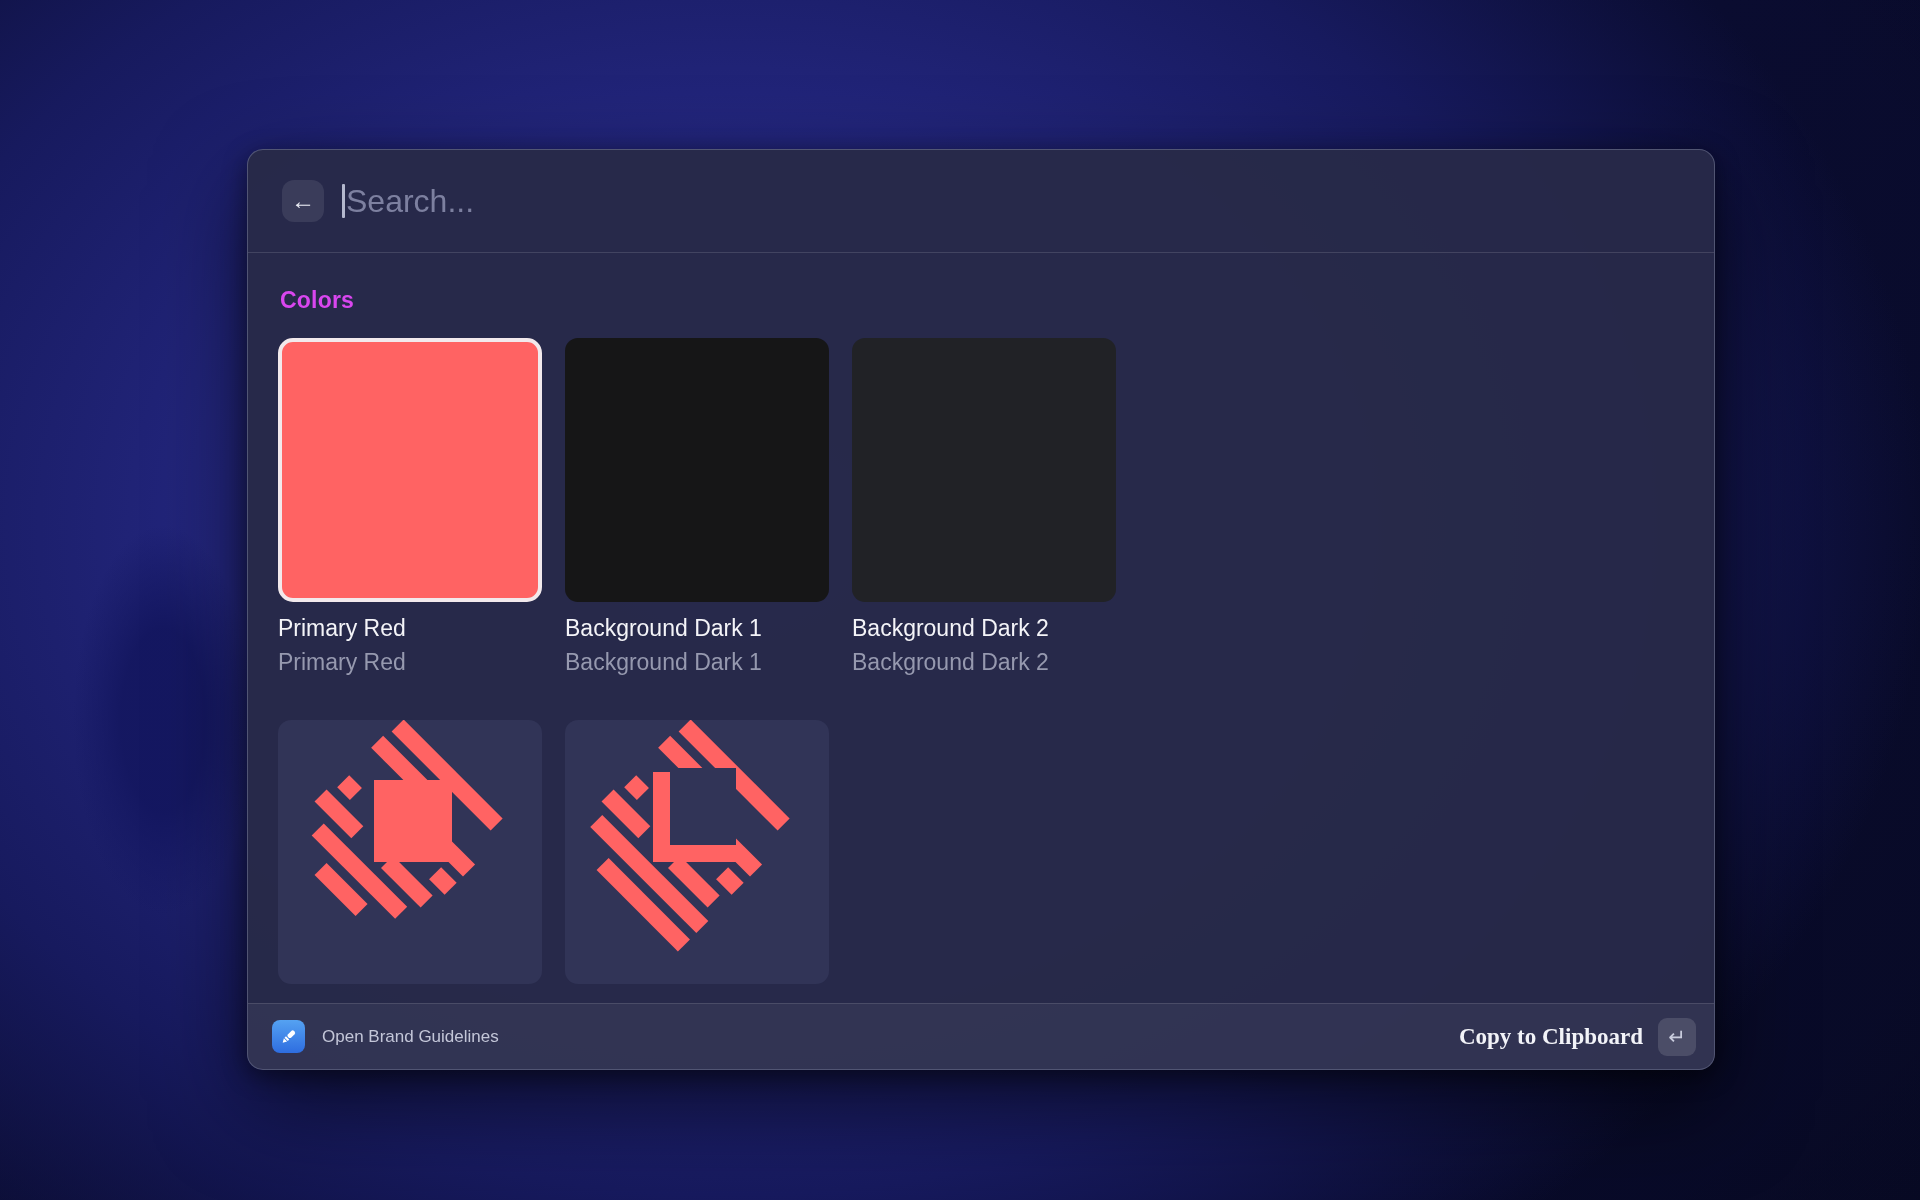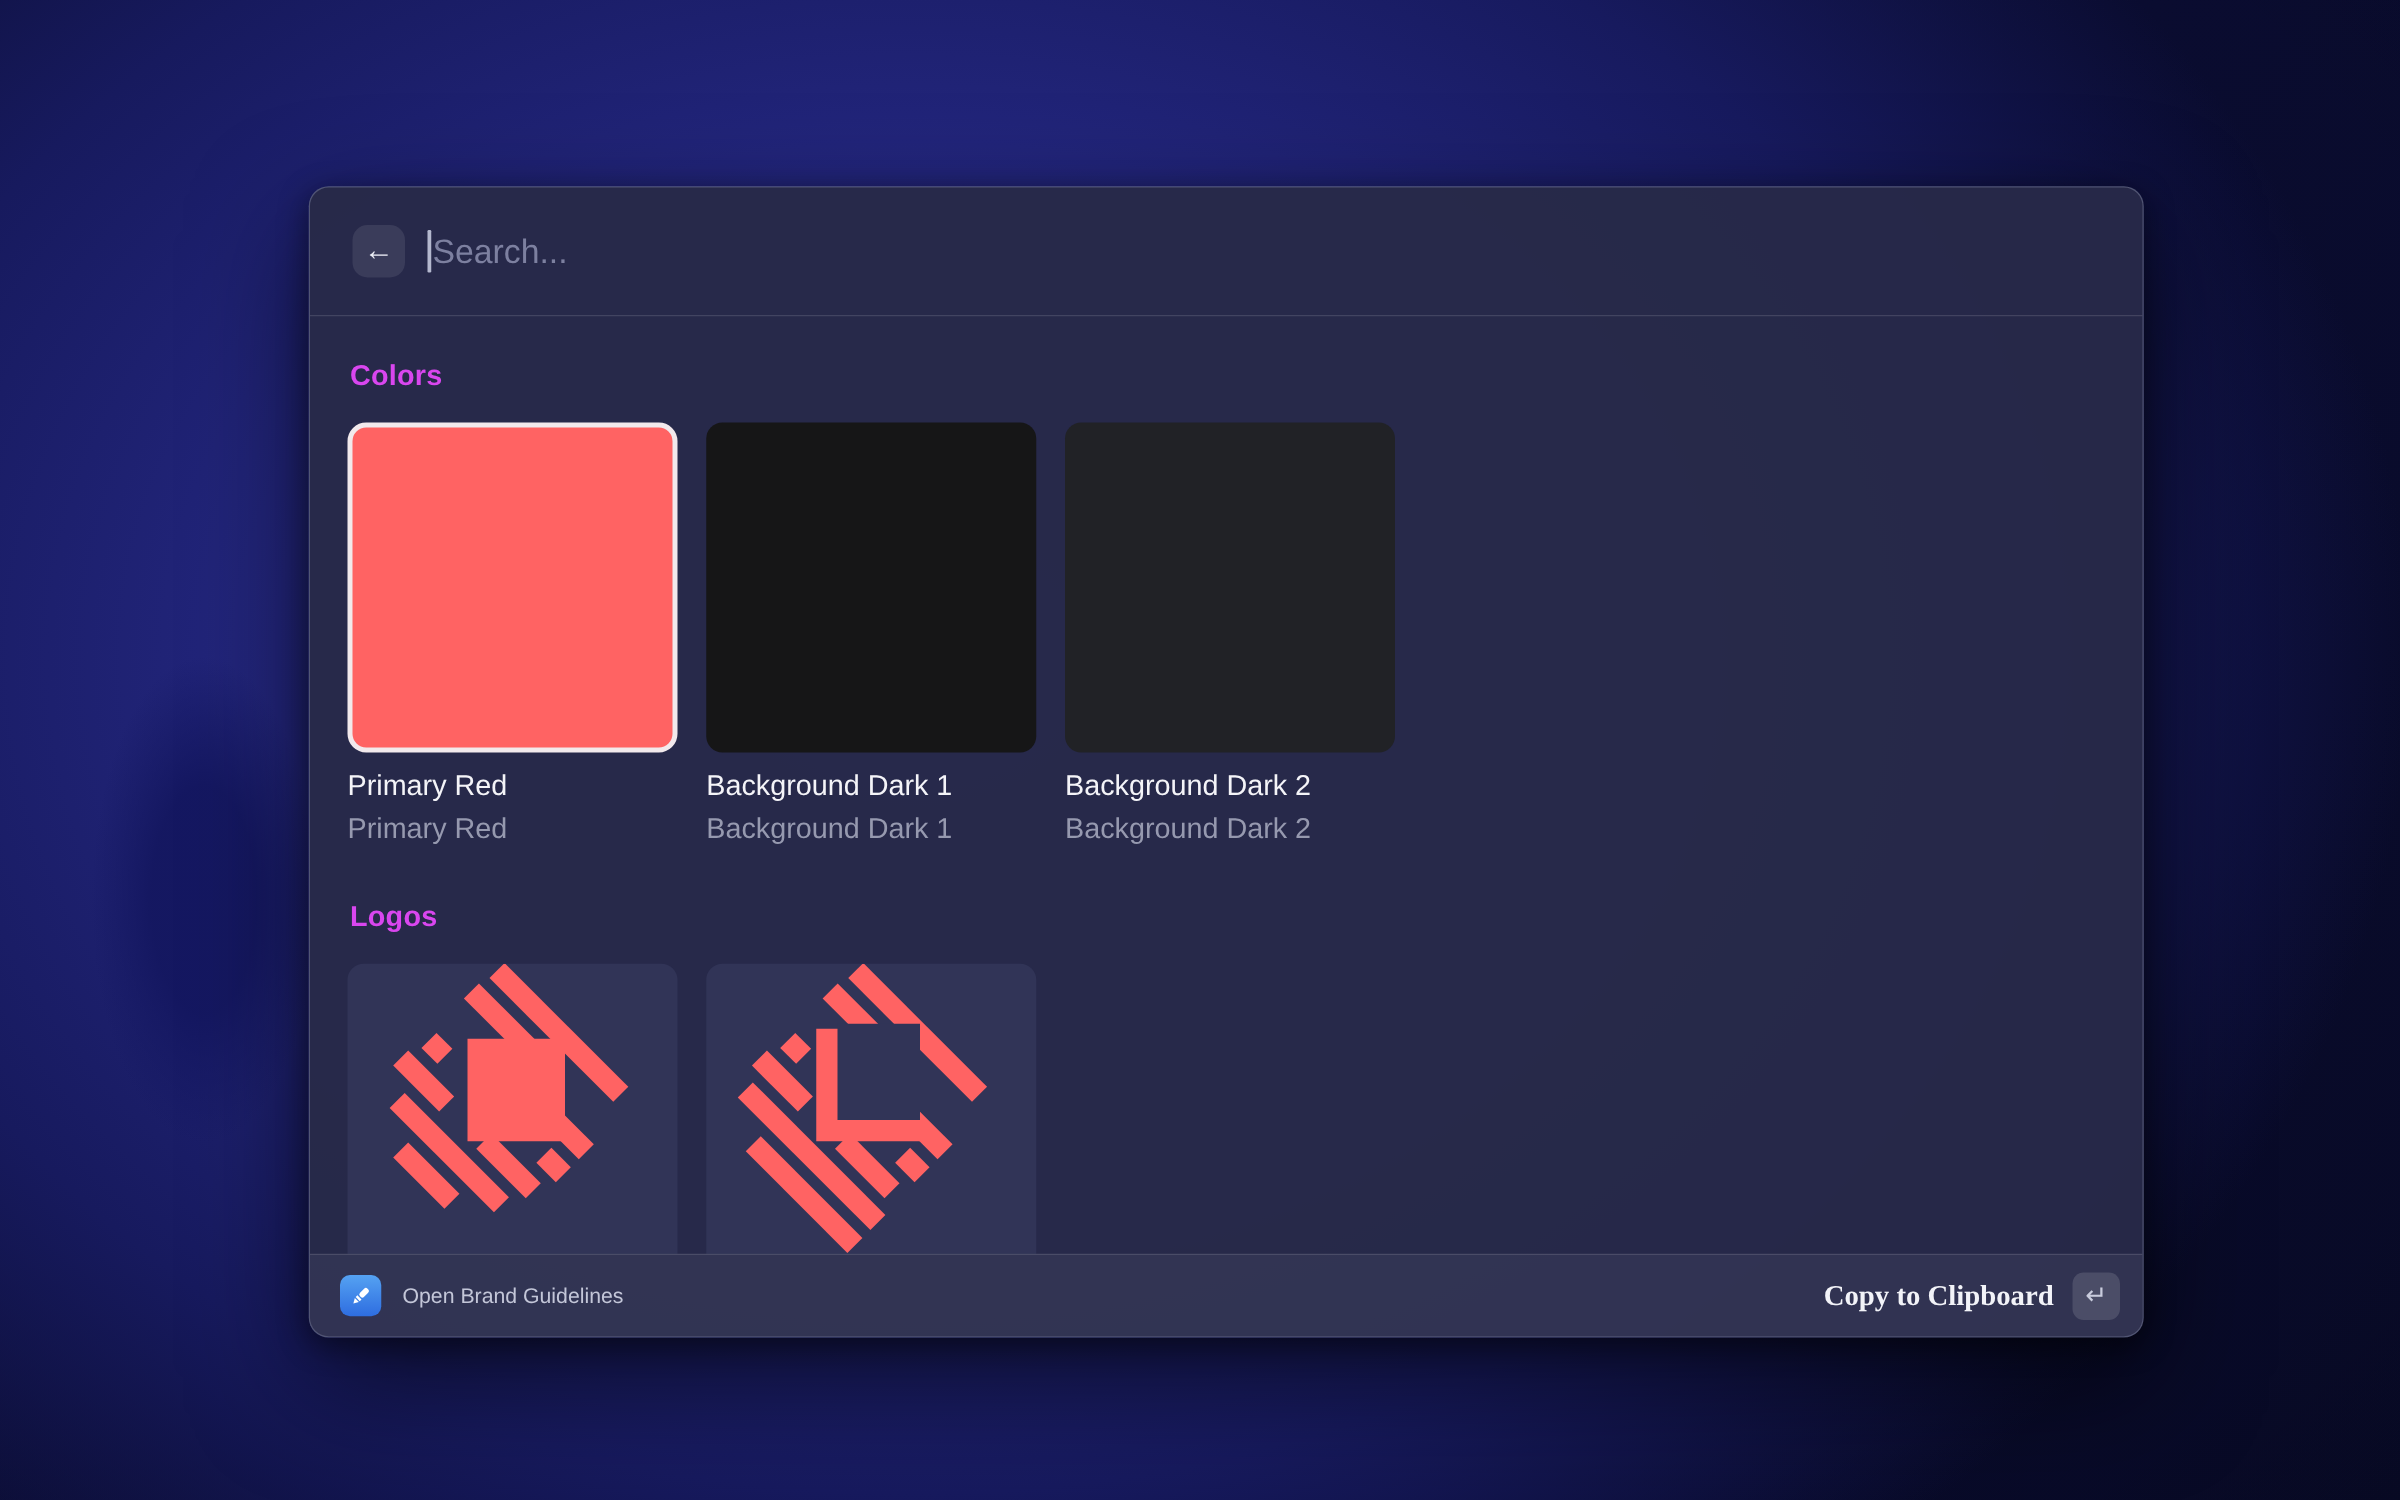--- a/index.html
+++ b/index.html
@@ -40,21 +40,21 @@
     cursor:pointer;
   }
   .search-wrap{ position:relative; flex:1; margin-left:22px; display:flex; align-items:center; }
   .caret{
     position:absolute; left:-4px; top:50%; transform:translateY(-50%);
     width:3px; height:34px; background:#b4b8ce; border-radius:1px;
   }
   .search-input{
     width:100%; background:transparent; border:none; outline:none;
     font-family:"Liberation Sans", sans-serif;
-    font-size:27px; color:#e9eaf2; caret-color:transparent;
+    font-size:32px; color:#e9eaf2; caret-color:transparent;
   }
   .search-input::placeholder{ color:#7d80a0; opacity:1; }
 
   
   .content{ flex:1; overflow:hidden; padding:34px 30px 0; }
   .section-title{
     font-size:23px; font-weight:700; color:#d946ef;
     margin:0 0 24px 2px; letter-spacing:0.2px;
   }
   .section + .section{ margin-top:44px; }
@@ -137,21 +137,20 @@
         <div class="card">
           <div class="swatch" style="background-color: rgb(33, 34, 38);"></div>
           <div class="card-name">Background Dark 2</div>
           <div class="card-sub">Background Dark 2</div>
         </div>
 
       </div>
     </div>
 
     <div class="section">
-      <h3 class="section-title">Logos</h3>
       <div class="grid">
 
         <div class="card">
           <div class="logo-tile">
             <svg width="264" height="264" viewBox="0 0 264 264" xmlns="http://www.w3.org/2000/svg">
               <g transform="rotate(45 132 102)" class="logo-fill">
                 <rect x="55" y="34" width="140" height="17" class="logo-fill"></rect>
                 <rect x="52" y="60" width="74" height="17" class="logo-fill"></rect>
                 <rect x="168" y="86" width="40" height="17" class="logo-fill"></rect>
                 <rect x="56" y="112" width="18" height="17" class="logo-fill"></rect>

